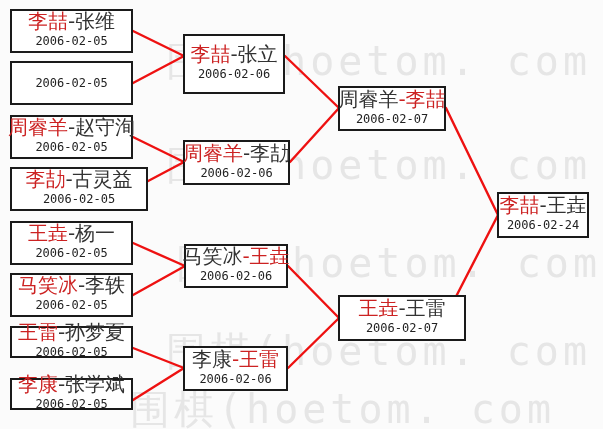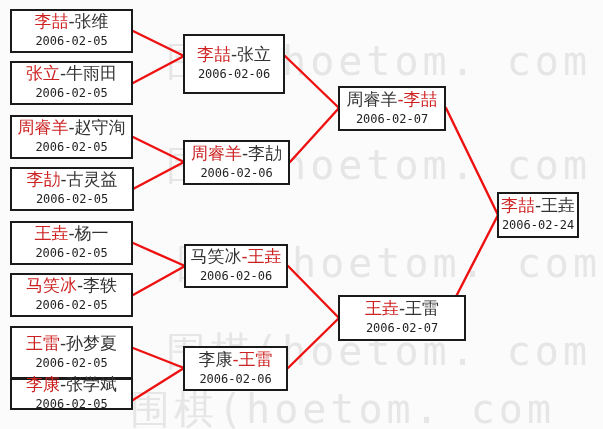--- a/index.html
+++ b/index.html
@@ -21,44 +21,44 @@
   
   svg.lines{position:absolute;left:0;top:0;z-index:1;}
   svg.lines line{stroke-width:2.4;stroke-linecap:round;}
   
   .box{
     position:absolute;z-index:2;background:#ffffff;
     border:2px solid #1a1a1a;box-sizing:border-box;
     display:flex;flex-direction:column;align-items:center;justify-content:center;
     text-align:center;
   }
-  .names{font-size:17px;line-height:20px;color:#333333;white-space:nowrap;}
+  .names{font-size:20px;line-height:20px;color:#333333;white-space:nowrap;}
   .date{
     font-family:"DejaVu Sans Mono",monospace;
     font-size:12px;line-height:20px;color:#222222;white-space:nowrap;
   }
   
   .b-r1-m1{left:10px;top:9px;  width:123px;height:44px;}
   .b-r1-m2{left:10px;top:61px; width:123px;height:44px;}
   .b-r1-m3{left:10px;top:115px;width:123px;height:44px;}
-  .b-r1-m4{left:10px;top:167px;width:124px;height:44px;}
+  .b-r1-m4{left:10px;top:167px;width:138px;height:44px;}
   .b-r1-m5{left:10px;top:221px;width:123px;height:44px;}
   .b-r1-m6{left:10px;top:273px;width:123px;height:44px;}
-  .b-r1-m7{left:10px;top:326px;width:123px;height:53px;}
+  .b-r1-m7{left:10px;top:326px;width:123px;height:32px;}
   .b-r1-m8{left:10px;top:378px;width:123px;height:32px;}
   
   .b-r2-m1{left:183px;top:34px; width:102px;height:60px;}
   .b-r2-m2{left:183px;top:140px;width:107px;height:45px;}
   .b-r2-m3{left:184px;top:244px;width:104px;height:44px;}
   .b-r2-m4{left:183px;top:346px;width:105px;height:45px;}
   
   .b-r3-m1{left:338px;top:86px; width:108px;height:45px;}
   .b-r3-m2{left:338px;top:295px;width:128px;height:46px;}
   
-  .b-f-m1{left:497px;top:192px;width:82px;height:46px;}
+  .b-f-m1{left:497px;top:192px;width:92px;height:46px;}
 </style>
 </head>
 <body>
 
 <div id="stage">
 
   <div class="wm wm1" style="color: rgb(230, 230, 230);">围棋(hoetom. com</div>
   <div class="wm wm2" style="color: rgb(230, 230, 230);">围棋(hoetom. com</div>
   <div class="wm wm3" style="color: rgb(230, 230, 230);">围棋(hoetom. com</div>
   <div class="wm wm4" style="color: rgb(230, 230, 230);">围棋(hoetom. com</div>
@@ -79,21 +79,20 @@
     <line x1="288" y1="368" x2="339" y2="318" stroke="#ee1111"></line>
     <line x1="446" y1="108" x2="498" y2="215" stroke="#ee1111"></line>
     <line x1="445" y1="318" x2="498" y2="215" stroke="#ee1111"></line>
   </svg>
 
   <div class="box b-r1-m1">
     <div class="names"><span style="color: rgb(204, 34, 34);">李喆</span><span style="color: rgb(51, 51, 51);">-</span><span style="color: rgb(51, 51, 51);">张维</span></div>
     <div class="date">2006-02-05</div>
   </div>
   <div class="box b-r1-m2">
-    <div class="names"><span style="color: rgb(204, 34, 34);">张立</span><span style="color: rgb(51, 51, 51);">-</span><span style="color: rgb(51, 51, 51);">牛雨田</span></div>
     <div class="date">2006-02-05</div>
   </div>
   <div class="box b-r1-m3">
     <div class="names"><span style="color: rgb(204, 34, 34);">周睿羊</span><span style="color: rgb(51, 51, 51);">-</span><span style="color: rgb(51, 51, 51);">赵守洵</span></div>
     <div class="date">2006-02-05</div>
   </div>
   <div class="box b-r1-m4">
     <div class="names"><span style="color: rgb(204, 34, 34);">李劼</span><span style="color: rgb(51, 51, 51);">-</span><span style="color: rgb(51, 51, 51);">古灵益</span></div>
     <div class="date">2006-02-05</div>
   </div>

